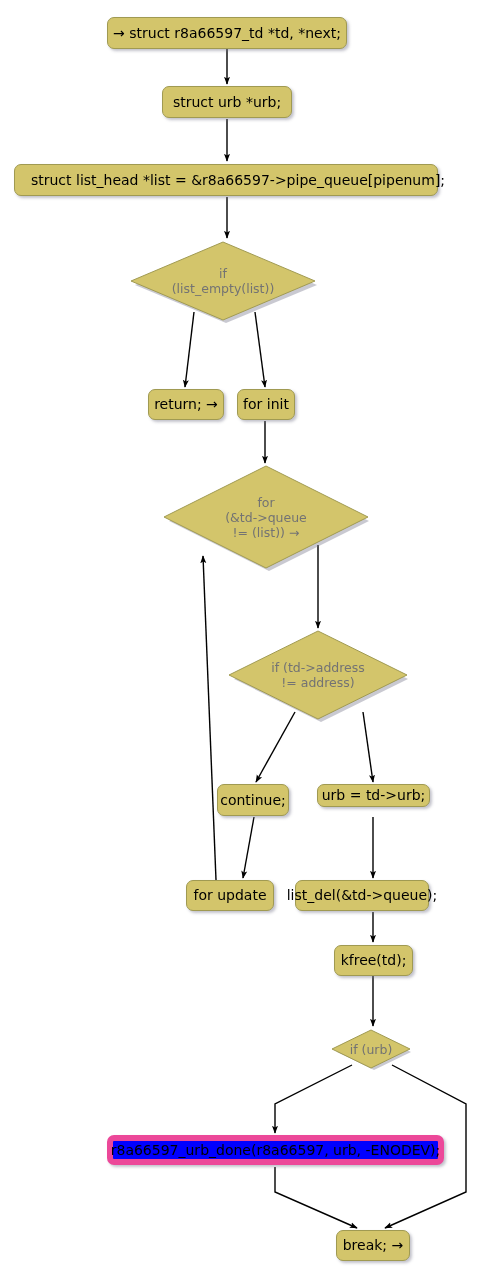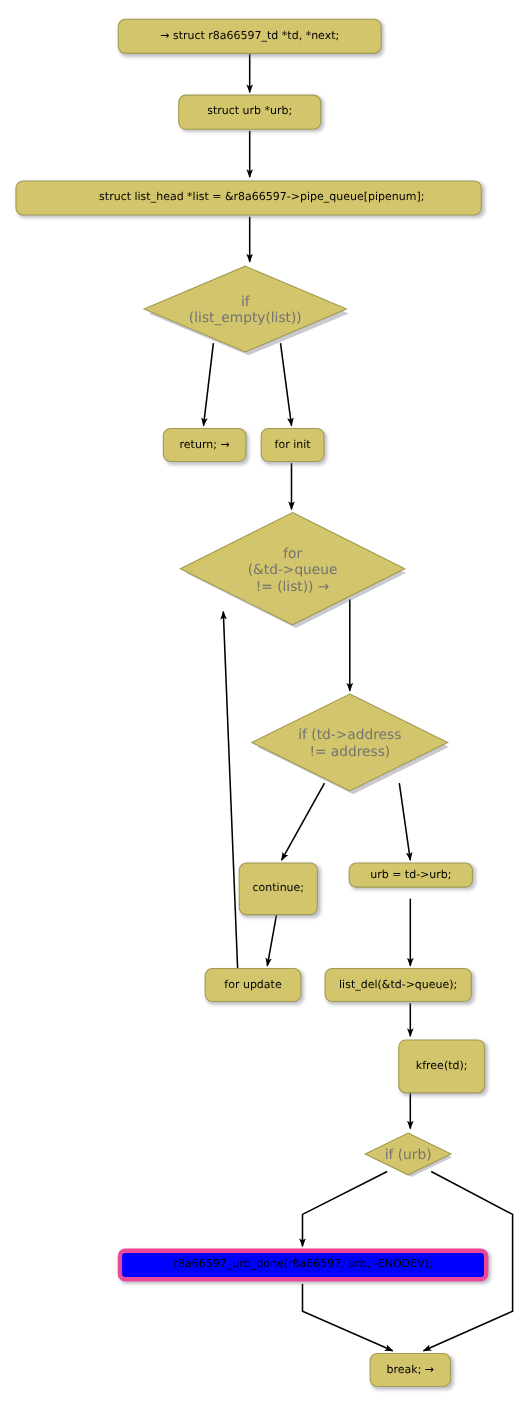--- a/index.html
+++ b/index.html
@@ -32,26 +32,26 @@
     text-align: center;
     color: #000000;
     white-space: pre;
     line-height: 1.16;
   }
   .rect {
     background: #D3C56B;
     border: 1px solid #A09A52;
     border-radius: 7px;
     box-shadow: 2px 2px 3px rgba(120,120,140,0.45);
-    font-size: 10px;
+    font-size: 14px;
     padding: 0 7px;
   }
   .rect.highlight {
     background: #0000FF;
-    border: 4px solid #ec4899;
+    border: 6px solid #ec4899;
     color: #000000;
   }
   .diamond-wrap {
     position: absolute;
   }
   .diamond-wrap svg {
     position: absolute;
     left: 0;
     top: 0;
     overflow: visible;
@@ -135,29 +135,29 @@
 
   <div class="diamond-wrap" style="left:227px; top:630px; width:182px; height:90px;">
     <svg width="182" height="90" viewBox="0 0 182 90" xmlns="http://www.w3.org/2000/svg">
       <polygon points="91,3 178,46 91,89 4,46" fill="rgba(120,120,140,0.4)" transform="translate(3,3)"></polygon>
       <polygon points="91,1 180,45 91,89 2,45" fill="#D3C56B" stroke="#A09A52" stroke-width="1"></polygon>
     </svg>
     <div class="diamond-label">if (td-&gt;address
 != address)</div>
   </div>
 
-  <div class="node rect" style="left:217px; top:784px; width:72px; height:48px;">continue;</div>
+  <div class="node rect" style="left:217px; top:784px; width:72px; height:32px;">continue;</div>
 
   <div class="node rect" style="left:317px; top:784px; width:113px; height:23px;">urb = td-&gt;urb;</div>
 
   <div class="node rect" style="left:186px; top:880px; width:88px; height:31px;">for update</div>
 
   <div class="node rect" style="left:295px; top:880px; width:134px; height:31px;">list_del(&amp;td-&gt;queue);</div>
 
-  <div class="node rect" style="left:334px; top:945px; width:79px; height:49px;margin-left:28px;">kfree(td);</div>
+  <div class="node rect" style="left:334px; top:945px; width:79px; height:31px;">kfree(td);</div>
 
   <div class="diamond-wrap" style="left:330px; top:1029px; width:82px; height:40px;">
     <svg width="82" height="40" viewBox="0 0 82 40" xmlns="http://www.w3.org/2000/svg">
       <polygon points="41,2 78,20 41,38 4,20" fill="rgba(120,120,140,0.4)" transform="translate(3,3)"></polygon>
       <polygon points="41,1 80,20 41,39 2,20" fill="#D3C56B" stroke="#A09A52" stroke-width="1"></polygon>
     </svg>
     <div class="diamond-label">if (urb)</div>
   </div>
 
   <div class="node rect highlight" style="left:107px; top:1135px; width:337px; height:30px;">r8a66597_urb_done(r8a66597, urb, -ENODEV);</div>

